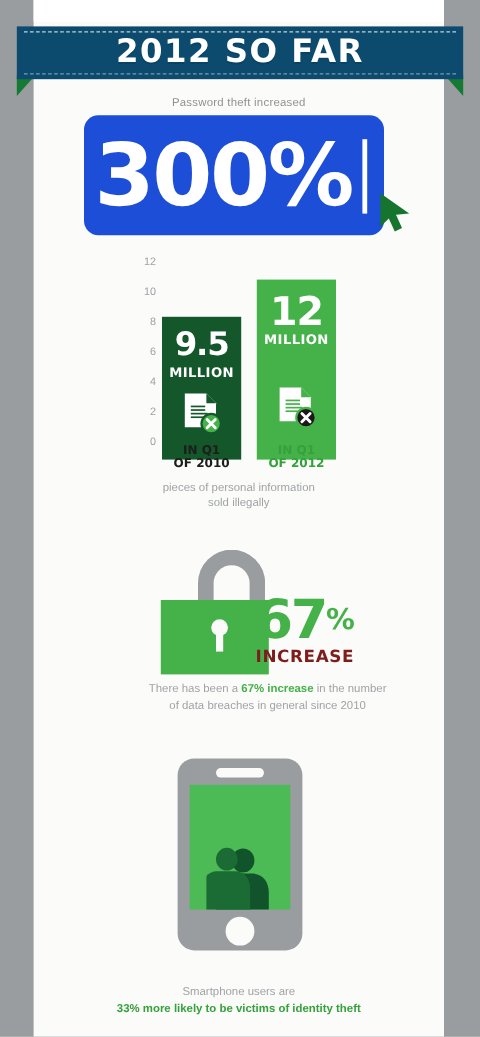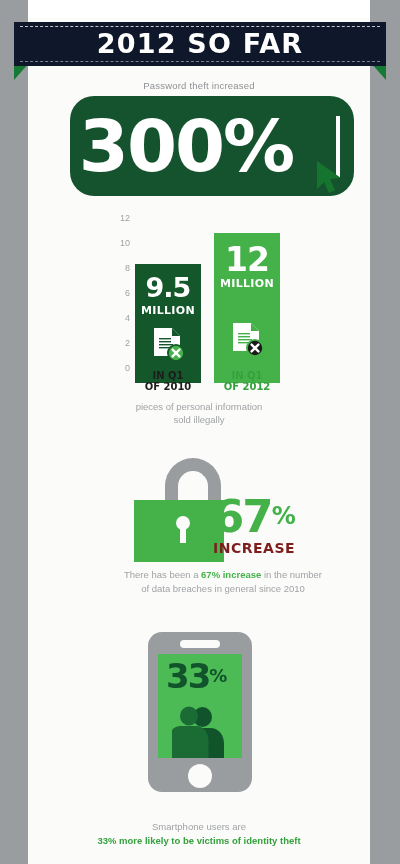--- a/index.html
+++ b/index.html
@@ -46,21 +46,21 @@
     position: absolute;
     right: 14px; top: 40px;
     width: 0; height: 0;
     border-right: 16px solid #157a34;
     border-bottom: 18px solid transparent;
   }
   .ribbon {
     position: absolute;
     left: 14px; top: 0;
     width: 372px; height: 44px;
-    background: #0f172a;
+    background: #0c4a6e;
     box-sizing: border-box;
   }
   .ribbon-inner-line {
     position: absolute;
     left: 6px; top: 4px;
     width: 360px; height: 36px;
     border-top: 1px dashed rgba(255,255,255,0.75);
     border-bottom: 1px dashed rgba(255,255,255,0.45);
     box-sizing: border-box;
   }
@@ -84,23 +84,23 @@
     left: 28px; top: 80px;
     width: 342px;
     text-align: center;
     font-size: 9.5px;
     color: #8e9193;
     letter-spacing: .2px;
   }
   .big-panel {
     position: absolute;
     left: 70px; top: 96px;
-    width: 284px; height: 100px;
-    background: #14532d;
-    border-radius: 24px;
+    width: 250px; height: 100px;
+    background: #1d4ed8;
+    border-radius: 12px;
   }
   .big-panel-text {
     position: absolute;
     left: 0; top: 0;
     width: 232px; height: 100px;
     line-height: 100px;
     text-align: center;
     color: #ffffff;
     font-size: 72px;
     font-weight: bold;
@@ -422,21 +422,20 @@
 </div>
 
 <div class="lock-caption">
   <div><span>There has been a </span><b>67% increase</b><span> in the number</span></div>
   <div>of data breaches in general since 2010</div>
 </div>
 
 <div class="phone">
   <div class="phone-speaker"></div>
   <div class="phone-screen">
-    <div class="pct33"><span>33</span><span class="suffix">%</span></div>
     <svg class="people" viewBox="0 0 62 56">
       <path d="M40,13 a9.5,10 0 1,1 -19,0 a9.5,10 0 1,1 19,0 Z" fill="#11532a"></path>
       <path d="M22,24 h16 c9,0 14,7 14,16 v16 h-44 v-16 c0,-9 5,-16 14,-16 Z" fill="#11532a"></path>
       <path d="M26,12 a9,9.5 0 1,1 -18,0 a9,9.5 0 1,1 18,0 Z" fill="#1a6b34"></path>
       <path d="M9,22 h15 c8,0 12.5,6.5 12.5,15 v19 h-40 v-19 c0,-8.5 4.5,-15 12.5,-15 Z" fill="#1a6b34"></path>
     </svg>
   </div>
   <div class="phone-home"></div>
 </div>
 

